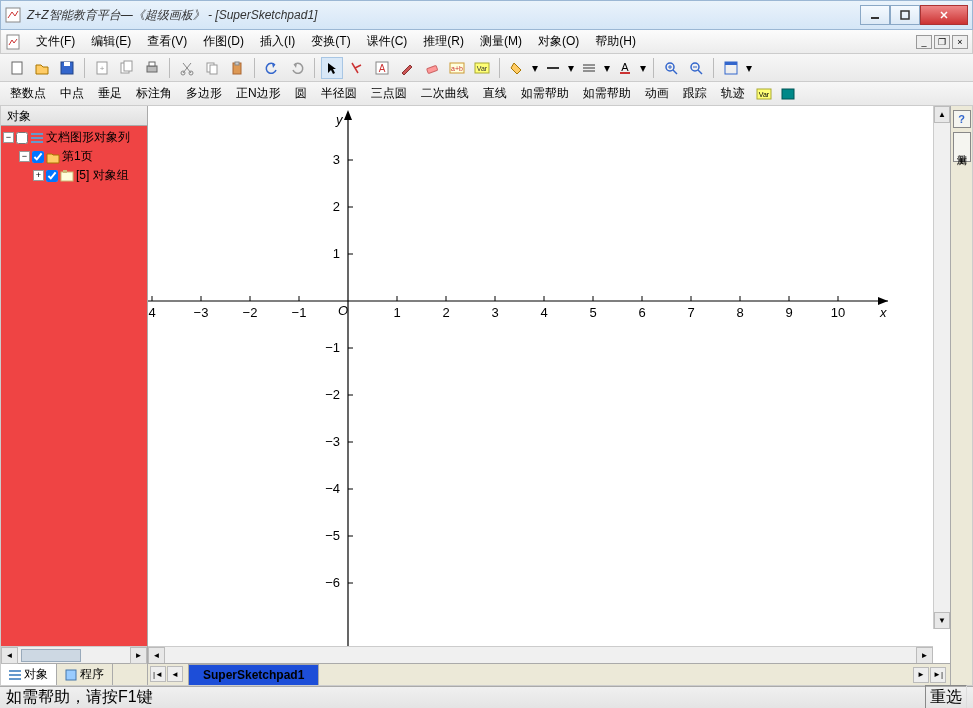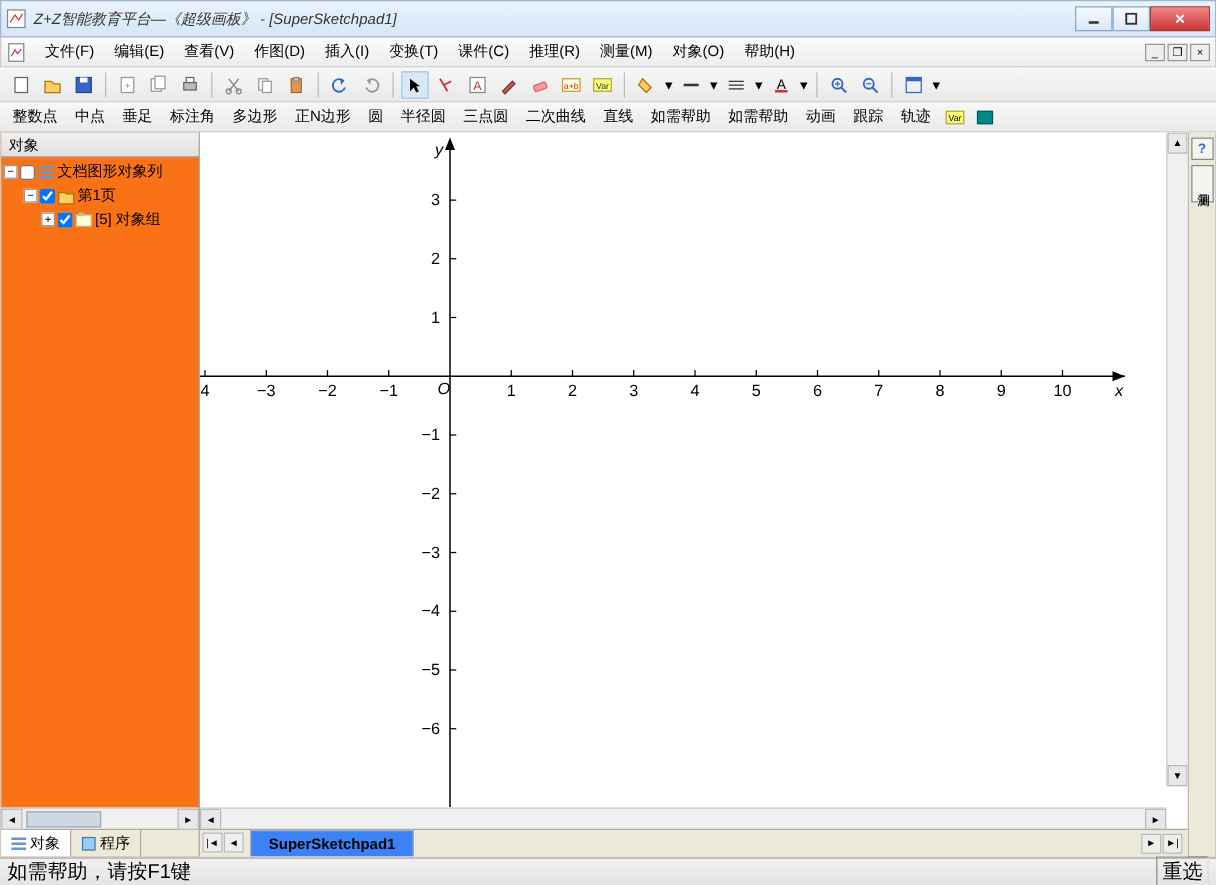--- a/index.html
+++ b/index.html
@@ -29,21 +29,21 @@
 .tdrop { width: 8px; display: flex; align-items: center; justify-content: center; }
 
 .toolbar2 { height: 24px; background: linear-gradient(#f7f7f7,#e9e9e9); border-bottom: 1px solid #ccc; display: flex; align-items: center; padding: 0 6px; gap: 6px; font-size: 12px; }
 .toolbar2 .tlabel { cursor: pointer; padding: 2px 4px; }
 .ticon { width: 18px; height: 18px; display: inline-flex; align-items: center; justify-content: center; }
 
 
 .mainarea { flex: 1; display: flex; border: 1px solid #ccc; border-top: none; min-height: 0; }
 
 
-.sidebar { width: 159px; background: #f97316; border-right: 1px solid #aaa; display: flex; flex-direction: column; }
+.sidebar { width: 147px; background: #ef4444; border-right: 1px solid #aaa; display: flex; flex-direction: column; }
 .sidebar-title { height: 20px; background: linear-gradient(#f0f0f0,#e0e0e0); border-bottom: 1px solid #aaa; padding: 2px 6px; font-size: 12px; }
 .treeview { flex: 1; overflow: hidden; padding: 2px; font-size: 12px; }
 .treenode { white-space: nowrap; padding: 1px 0; display: flex; align-items: center; gap: 2px; }
 .treeindent { display: inline-block; }
 .treeexp { width: 11px; height: 11px; border: 1px solid #999; display: inline-flex; align-items: center; justify-content: center; font-size: 9px; line-height: 1; cursor: pointer; background: #fff; }
 .treechk { width: 12px; height: 12px; }
 .sidebar-hscroll { height: 17px; background: #f0f0f0; border-top: 1px solid #ccc; position: relative; }
 .sidebar-hscroll .thumb { position: absolute; left: 20px; top: 2px; width: 60px; height: 13px; background: #cdd8e3; border: 1px solid #9ab; }
 .sidebar-hscroll .arrow { position: absolute; top: 0; width: 17px; height: 17px; background: #e8e8e8; border: 1px solid #bbb; display: flex; align-items: center; justify-content: center; font-size: 8px; }
 .sidebar-tabs { height: 22px; border-top: 1px solid #aaa; display: flex; background: #ece9d8; }
@@ -54,21 +54,21 @@
 .canvaswrap { flex: 1; display: flex; flex-direction: column; position: relative; background: #fff; }
 .canvas-inner { flex: 1; position: relative; overflow: hidden; }
 .canvas-inner svg { position: absolute; top: 0; left: 0; }
 .vscroll { position: absolute; right: 0; top: 0; bottom: 17px; width: 17px; background: #f0f0f0; border-left: 1px solid #ccc; }
 .vscroll .arrow { height: 17px; background: #e8e8e8; border: 1px solid #bbb; display: flex; align-items: center; justify-content: center; font-size: 8px; }
 .hscroll-canvas { height: 17px; background: #f0f0f0; border-top: 1px solid #ccc; position: relative; margin-right: 17px; }
 .hscroll-canvas .arrow { position: absolute; top: 0; width: 17px; height: 17px; background: #e8e8e8; border: 1px solid #bbb; display: flex; align-items: center; justify-content: center; font-size: 8px; }
 .canvas-tabs { height: 22px; background: #ece9d8; border-top: 1px solid #aaa; display: flex; align-items: center; padding-left: 40px; position: relative; }
 .canvas-tabs .tabnav { position: absolute; left: 2px; top: 2px; display: flex; gap: 1px; }
 .canvas-tabs .tabnav div { width: 16px; height: 16px; border: 1px solid #bbb; background: #eee; font-size: 8px; display: flex; align-items: center; justify-content: center; cursor: pointer; }
-.canvas-tab { padding: 3px 14px; background: #3b82f6; border: 1px solid #aaa; border-bottom: none; font-weight: bold; font-size: 12px; }
+.canvas-tab { padding: 3px 14px; background: #1d4ed8; border: 1px solid #aaa; border-bottom: none; font-weight: bold; font-size: 12px; }
 .canvas-tabs .rightnav { margin-left: auto; display: flex; gap: 1px; padding-right: 4px; }
 
 
 .rightpanel { width: 22px; background: #ece9d8; border-left: 1px solid #aaa; display: flex; flex-direction: column; align-items: center; padding-top: 4px; gap: 4px; }
 .rightbtn { width: 18px; height: 18px; border: 1px solid #888; background: #f5f5f0; display: flex; align-items: center; justify-content: center; font-size: 11px; cursor: pointer; }
 
 
 .statusbar { height: 22px; background: linear-gradient(#f0f0f0,#e4e4e4); border-top: 1px solid #aaa; display: flex; align-items: center; padding: 0 6px; font-size: 16px; }
 .statusbar .cell { border: 1px inset #ddd; padding: 1px 4px; margin-left: auto; }
 </style>

